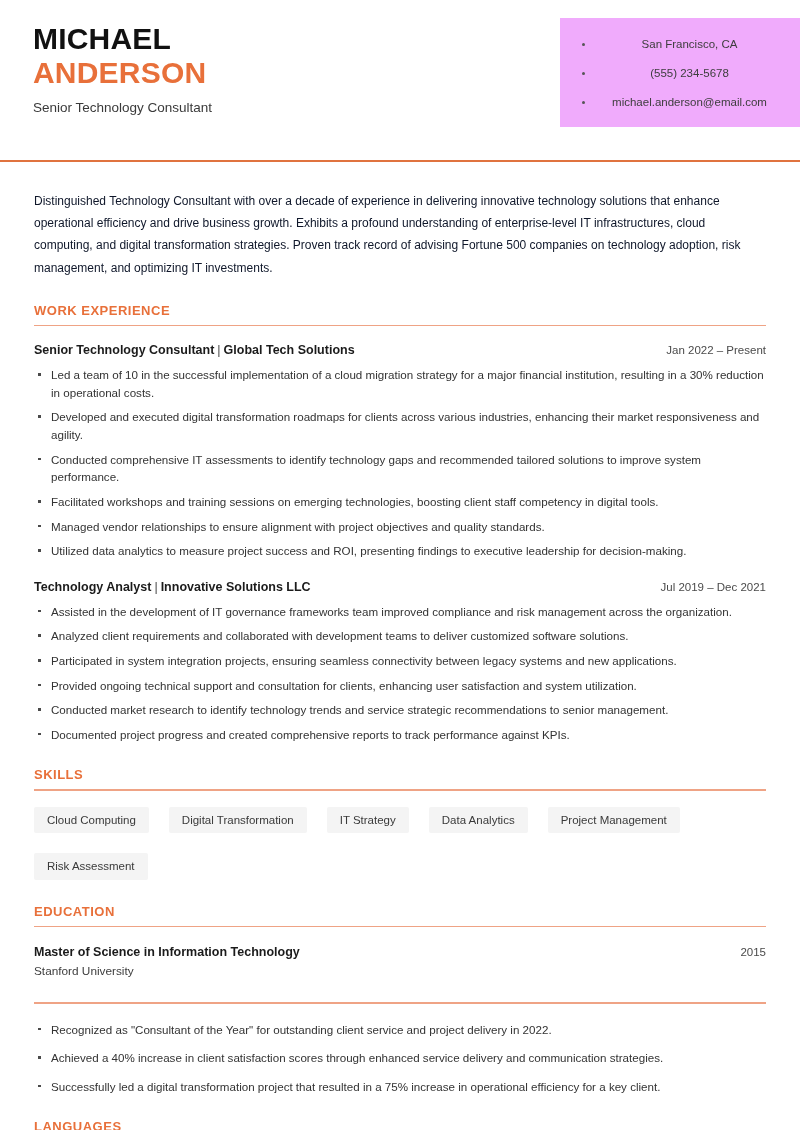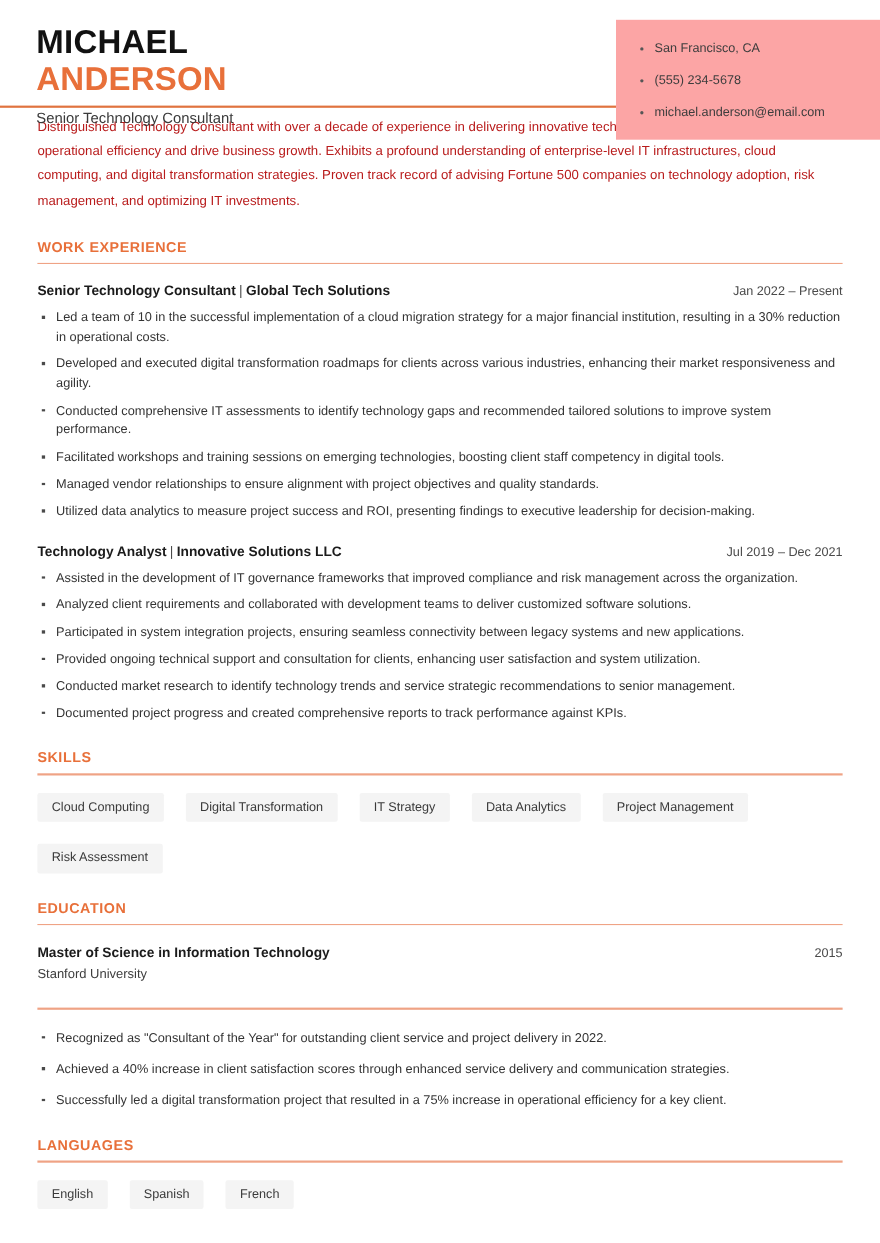--- a/index.html
+++ b/index.html
@@ -24,21 +24,21 @@
     overflow: hidden;
   }
 
   
   .header {
     position: relative;
     display: flex;
     align-items: flex-start;
     justify-content: space-between;
     padding: 0;
-    height: 96px;
+    height: 160px;
     gap: 20px;
   }
 
   .header-left {
     padding: 22px 0 0 33px;
   }
 
   .name-first {
     font-size: 30px;
     font-weight: bold;
@@ -57,24 +57,25 @@
 
   .job-title {
     margin-top: 10px;
     font-size: 13.5px;
     color: #3a3a3a;
     font-weight: normal;
   }
 
   .contact-box {
     width: 240px;
-    background: #fca5a5;
+    background: #f0abfc;
     padding: 20px 16px 18px 22px;
     margin-top: 18px;
     min-height: 93px;
+    text-align: center;
   }
 
   .contact-item {
     position: relative;
     font-size: 11.5px;
     color: #3d3d3d;
     line-height: 1.2;
     padding-left: 13px;
     margin-bottom: 15px;
   }
@@ -95,24 +96,24 @@
     height: 2px;
     background: #E0733F;
   }
 
   
   .content {
     padding: 0 34px;
   }
 
   .summary {
-    margin-top: 6px;
+    margin-top: 28px;
     font-size: 12px;
     line-height: 1.85;
-    color: #b91c1c;
+    color: #0f172a;
     text-align: left;
   }
 
   
   .section { margin-top: 24px; }
 
   .section-heading {
     font-size: 13px;
     font-weight: bold;
     letter-spacing: 0.5px;
@@ -280,21 +281,21 @@
       </div>
 
       <div class="entry">
         <div class="entry-head">
           <div class="entry-title">
             <span>Technology Analyst</span><span class="sep">|</span><span>Innovative Solutions LLC</span>
           </div>
           <div class="entry-date">Jul 2019 – Dec 2021</div>
         </div>
         <div class="bullets">
-          <div class="bullet"><span class="mark"></span><span>Assisted in the development of IT governance frameworks that improved compliance and risk management across the organization.</span></div>
+          <div class="bullet"><span class="mark"></span><span>Assisted in the development of IT governance frameworks team improved compliance and risk management across the organization.</span></div>
           <div class="bullet"><span class="mark"></span><span>Analyzed client requirements and collaborated with development teams to deliver customized software solutions.</span></div>
           <div class="bullet"><span class="mark"></span><span>Participated in system integration projects, ensuring seamless connectivity between legacy systems and new applications.</span></div>
           <div class="bullet"><span class="mark"></span><span>Provided ongoing technical support and consultation for clients, enhancing user satisfaction and system utilization.</span></div>
           <div class="bullet"><span class="mark"></span><span>Conducted market research to identify technology trends and service strategic recommendations to senior management.</span></div>
           <div class="bullet"><span class="mark"></span><span>Documented project progress and created comprehensive reports to track performance against KPIs.</span></div>
         </div>
       </div>
     </div>
 
     <div class="section">

